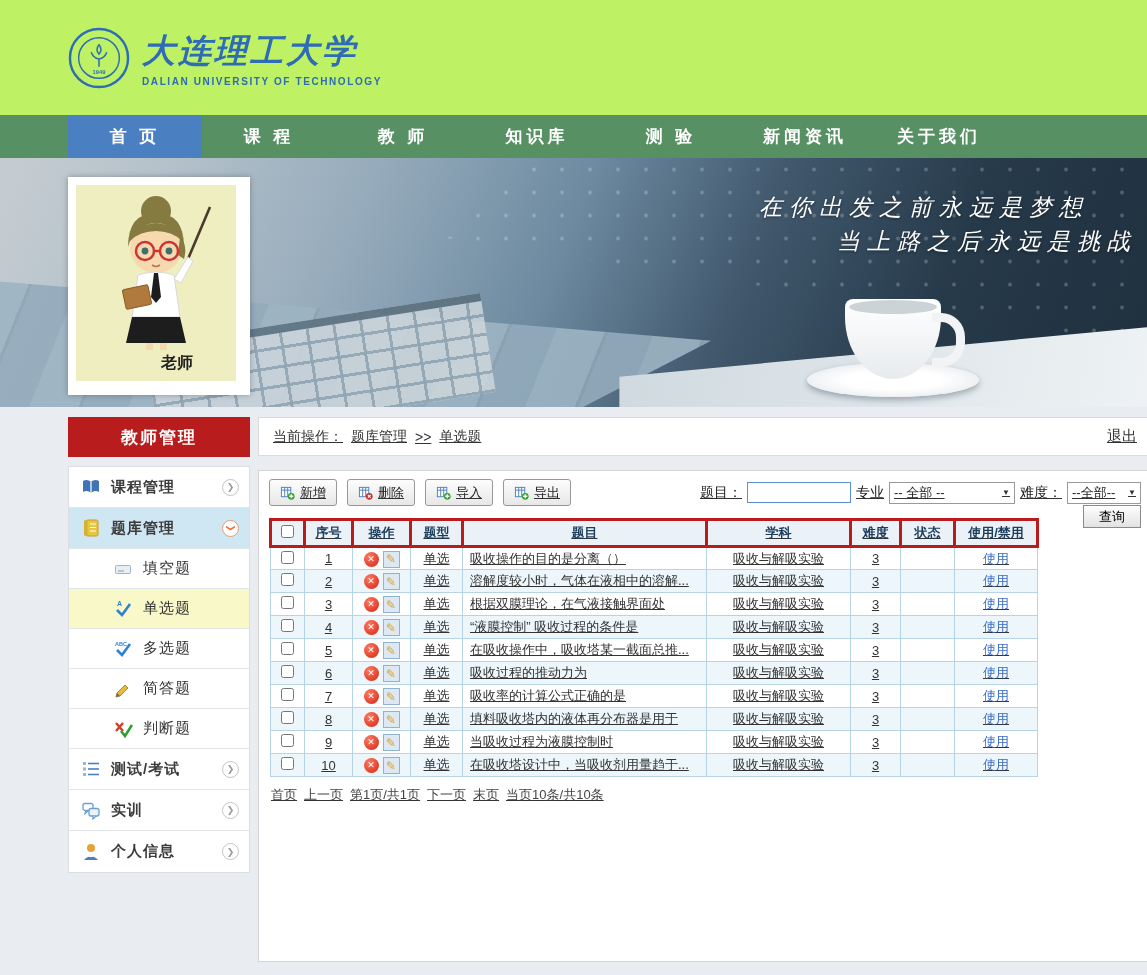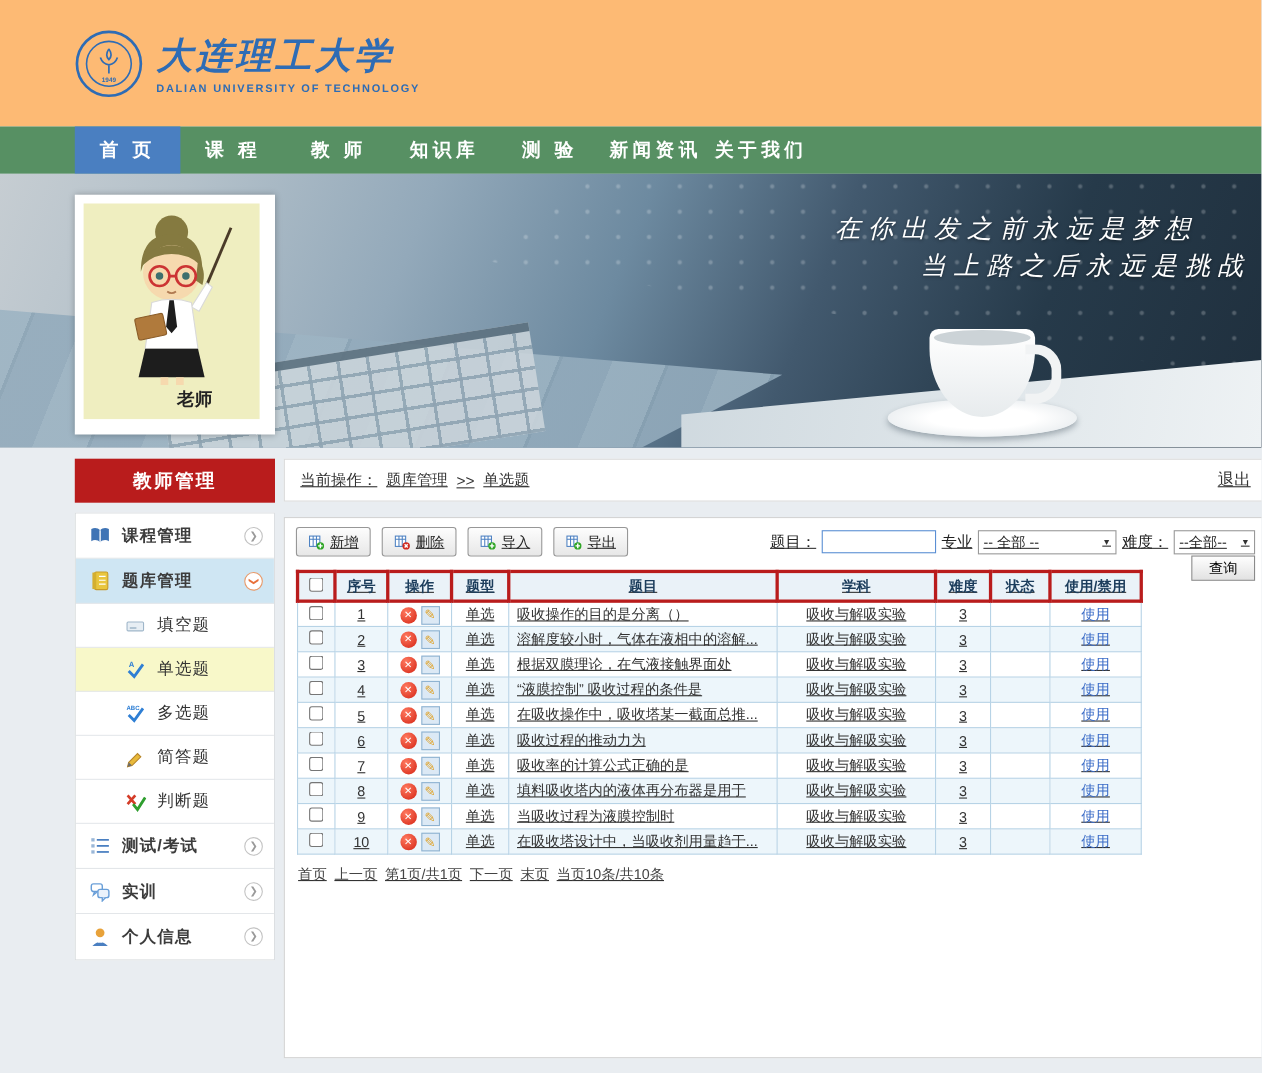--- a/index.html
+++ b/index.html
@@ -1,29 +1,29 @@
 <!DOCTYPE html>
 <html><head>
 <meta charset="utf-8">
 <style>
   * { margin:0; padding:0; box-sizing:border-box; }
   html,body { background:#e9edf1; }
   body { font-family:"Liberation Sans","DejaVu Sans",sans-serif; color:#333; }
   .page { position:relative; width:1147px; height:975px; overflow:hidden; background:#e9edf1; }
 
   
-  .top-header { height:115px; background:#fdba74; display:flex; align-items:center; padding-left:68px; }
+  .top-header { height:115px; background:#bef264; display:flex; align-items:center; padding-left:68px; }
   .logo-block { display:flex; align-items:center; gap:12px; }
   .seal { width:62px; height:62px; }
   .logo-cn { font-family:"DejaVu Serif",serif; font-style:italic; font-weight:bold; font-size:33px; color:#2e6cb5; letter-spacing:3px; }
   .logo-en { font-size:10px; font-weight:bold; color:#2e6cb5; letter-spacing:1.6px; margin-top:2px; }
 
   
   .main-nav { height:43px; background:#579063; display:flex; padding-left:68px; }
-  .nav-item { width:96px; height:43px; line-height:43px; text-align:center; color:#fff; font-size:17px; font-weight:bold; letter-spacing:4px; cursor:pointer; }
+  .nav-item { width:134px; height:43px; line-height:43px; text-align:center; color:#fff; font-size:17px; font-weight:bold; letter-spacing:4px; cursor:pointer; }
   .nav-item.active { background:#4a7fc1; }
 
   
   .banner { position:relative; height:249px; overflow:hidden;
     background:linear-gradient(112deg,#c6cdd2 0%,#b4c1ca 14%,#93a9ba 32%,#6d8aa0 48%,#42596e 63%,#263a4a 80%,#1f2f3d 100%); }
   .bn-drops { position:absolute; right:0; top:0; width:62%; height:75%;
     background-image:radial-gradient(circle, rgba(255,255,255,.22) 1.2px, transparent 2.6px);
     background-size:28px 23px; clip-path:polygon(14% 0,100% 0,100% 100%,0 42%); }
   .bn-desk { position:absolute; left:0; bottom:0; width:62%; height:70%;
     background:repeating-linear-gradient(112deg,#9db4c3 0 46px,#8ba4b5 46px 49px,#93abbc 49px 92px);

